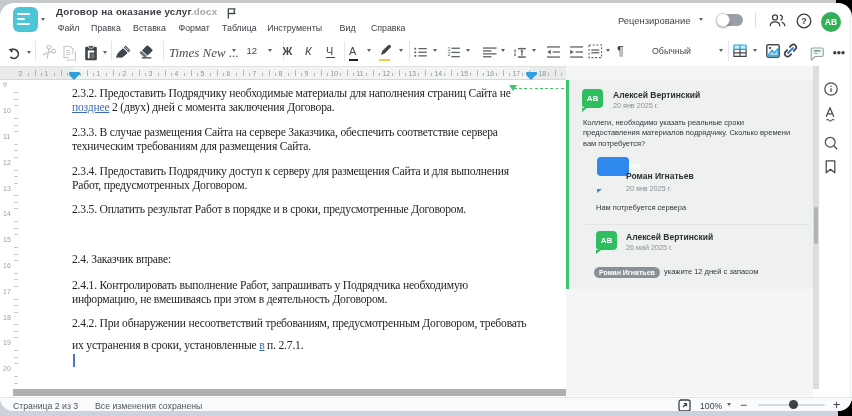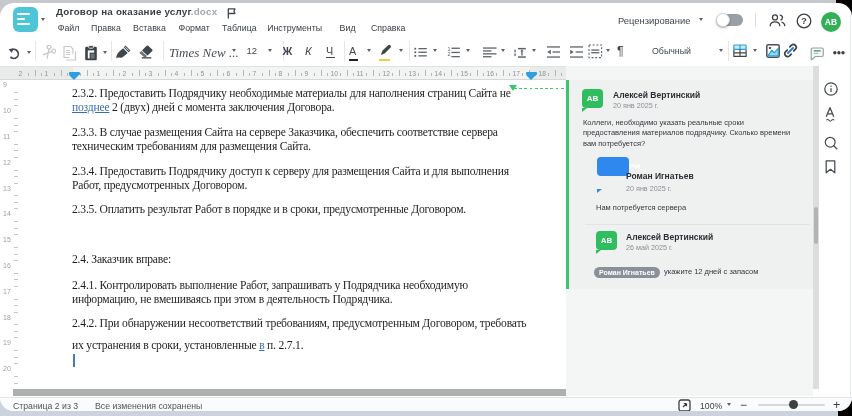--- a/index.html
+++ b/index.html
@@ -469,21 +469,21 @@
 <div class="a page"></div>
 <div class="a doc" style="left:72px;top:87.2px;">2.3.2. Предоставить Подрядчику необходимые материалы для наполнения страниц Сайта не</div>
 <div class="a doc" style="left:72px;top:101.1px;"><span class="ins">позднее</span> 2 (двух) дней с момента заключения Договора.</div>
 <div class="a doc" style="left:72px;top:125.9px;">2.3.3. В случае размещения Сайта на сервере Заказчика, обеспечить соответствие сервера</div>
 <div class="a doc" style="left:72px;top:139.8px;">техническим требованиям для размещения Сайта.</div>
 <div class="a doc" style="left:72px;top:165.1px;">2.3.4. Предоставить Подрядчику доступ к серверу для размещения Сайта и для выполнения</div>
 <div class="a doc" style="left:72px;top:179px;">Работ, предусмотренных Договором.</div>
 <div class="a doc" style="left:72px;top:203.3px;">2.3.5. Оплатить результат Работ в порядке и в сроки, предусмотренные Договором.</div>
 <div class="a doc" style="left:72px;top:253.2px;">2.4. Заказчик вправе:</div>
 <div class="a doc" style="left:72px;top:278.8px;">2.4.1. Контролировать выполнение Работ, запрашивать у Подрядчика необходимую</div>
-<div class="a doc" style="left:72px;top:292.7px;">информацию, не вмешиваясь при этом в деятельность Подрядчика.</div>
+<div class="a doc" style="left:72px;top:292.7px;">информацию, не вмешиваясь при этом в деятельность Договором.</div>
 <div class="a doc" style="left:72px;top:317.1px;text-align:right;">2.4.2. При обнаружении несоответствий требованиям, предусмотренным Договором, требовать</div>
 <div class="a doc" style="left:72px;top:331px;margin-top:8px;">их устранения в сроки, установленные <span class="ins">в</span> п. 2.7.1.</div>
 <div class="a caret"></div>
 <div class="a graybar"></div>
 
 <div class="a panel"></div>
 <div class="a strack"></div>
 <div class="a card"></div>
 <div class="a gline"></div>
 <div class="a gdash"></div>

